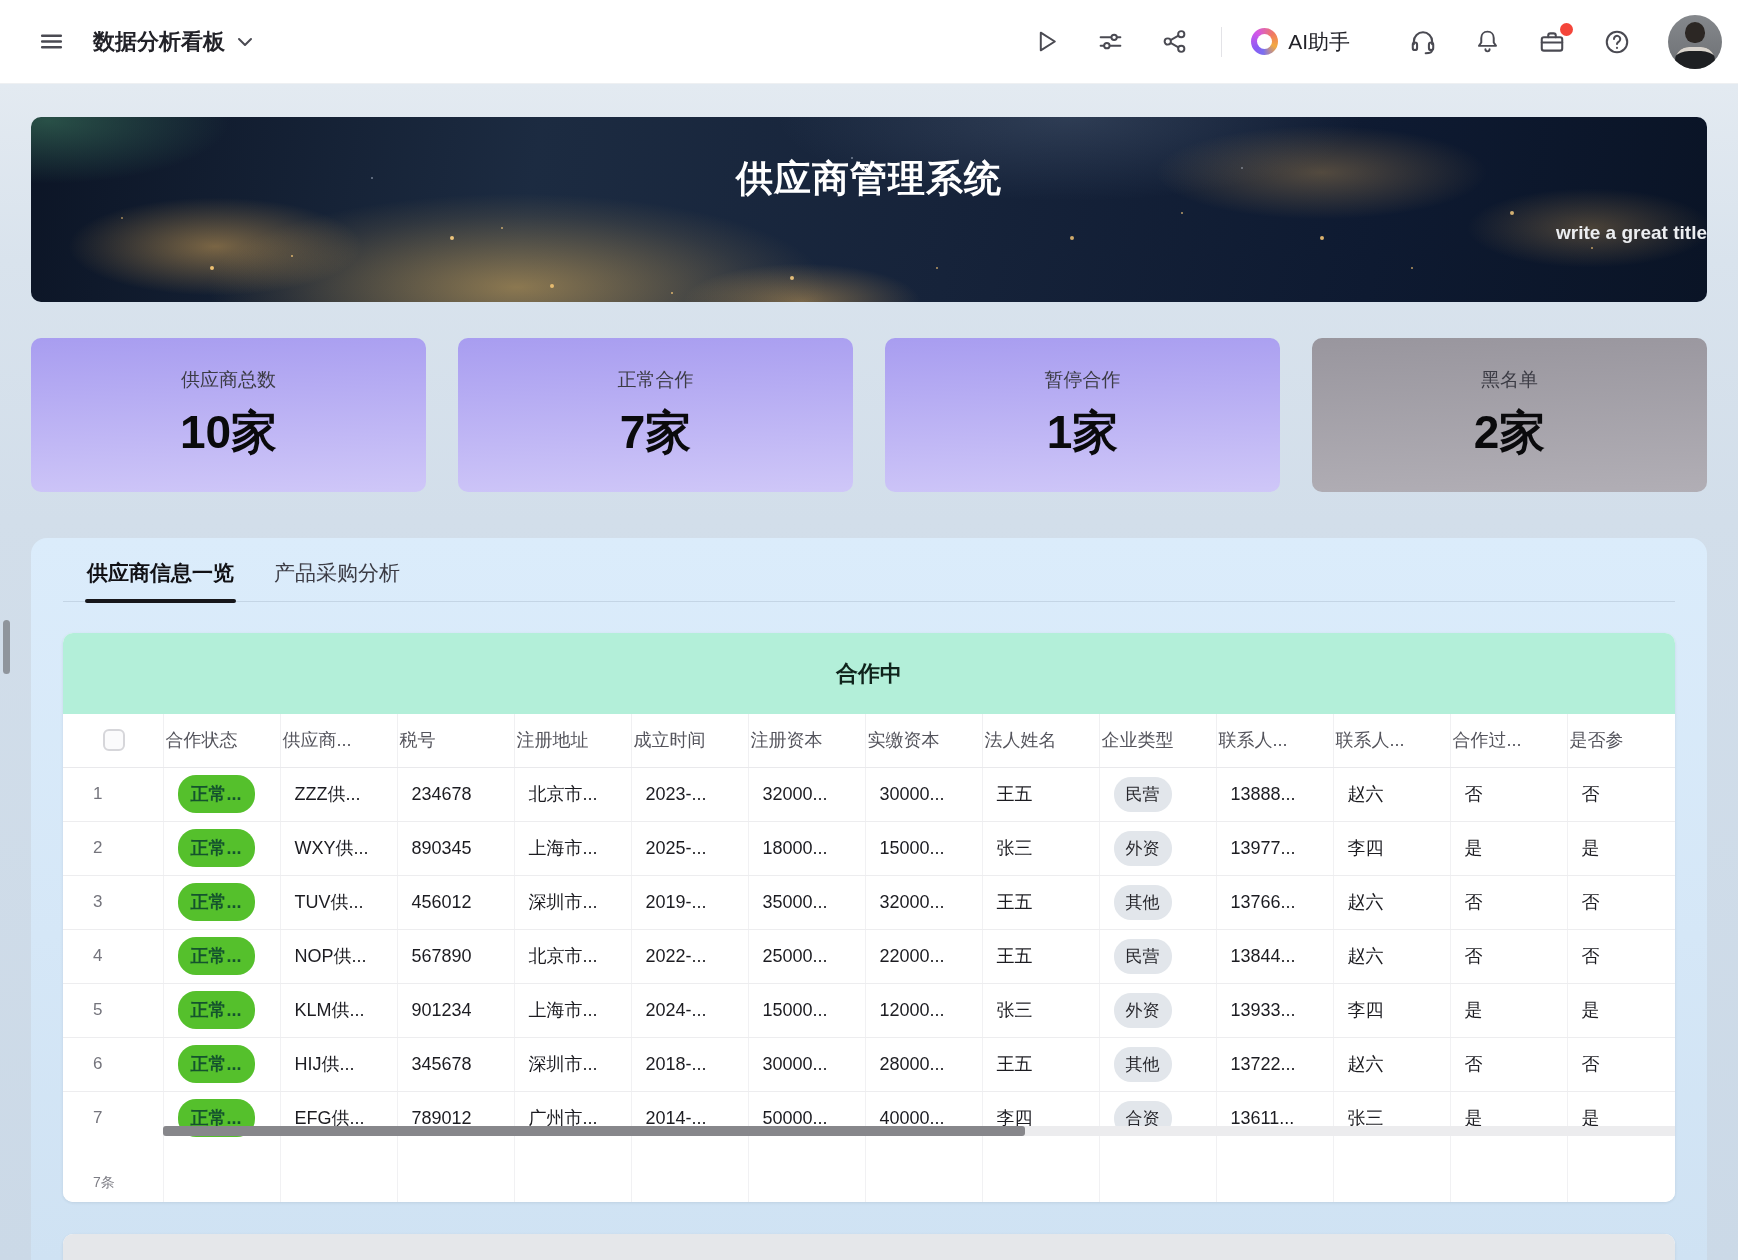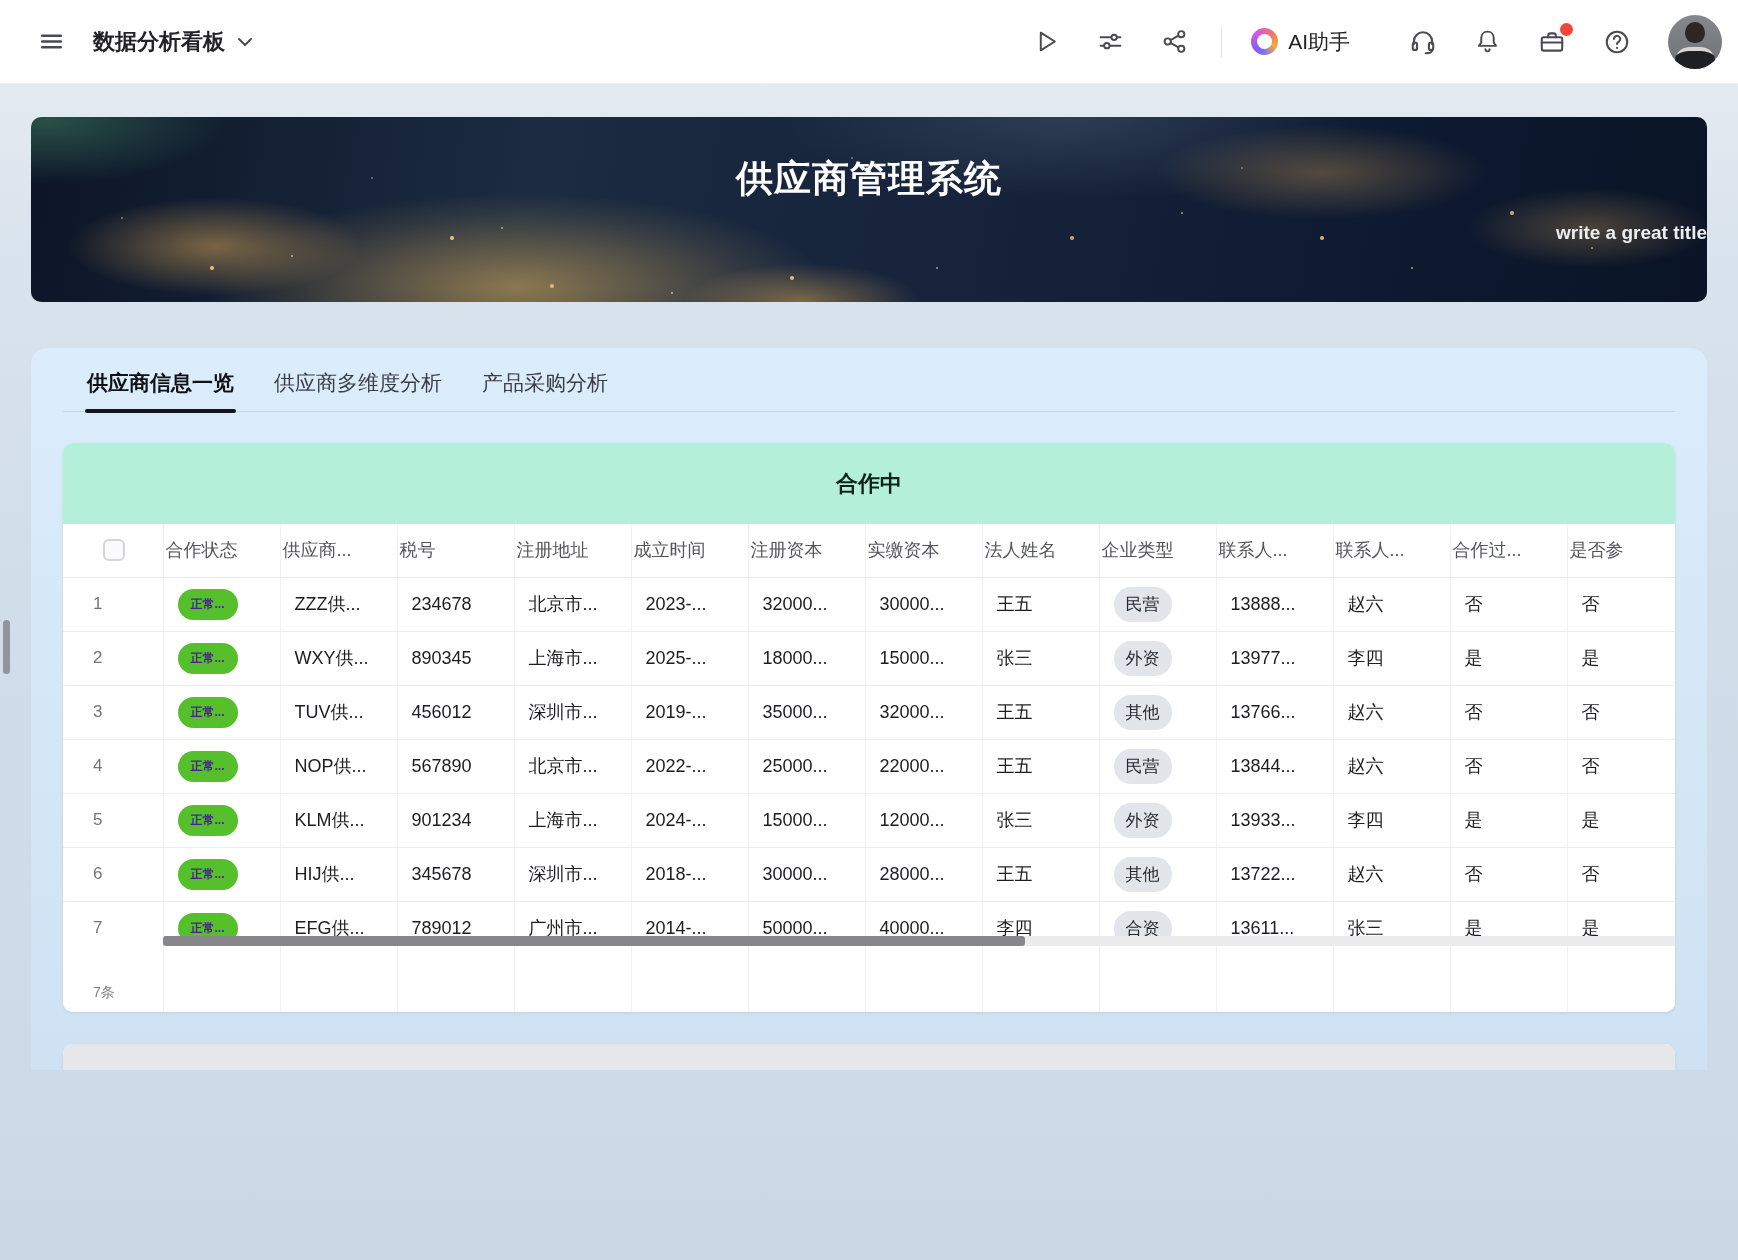--- a/index.html
+++ b/index.html
@@ -119,21 +119,21 @@
   thead th.c0 { padding-left:40px; }
   .checkbox { display:inline-block; width:22px; height:22px; border-radius:6px;
     border:2px solid #d6d6da; background:#fbfbfc; vertical-align:middle; cursor:pointer; }
   tbody td {
     height:54px; font-size:18px; color:#1c1c21; padding:0 4px 0 14px;
     border-bottom:1px solid #ededef; border-right:1px solid #f1f1f3;
     white-space:nowrap; overflow:hidden; background:#fff;
   }
   tbody tr:last-child td { border-bottom:none; }
   td.c-num { color:#74747c; font-size:17px; padding-left:30px; }
-  .badge-green { display:inline-block; background:#55c02c; color:#4c1d95; font-size:12px;
+  .badge-green { display:inline-block; background:#55c02c; color:#14532d; font-size:18px;
     font-weight:bold; padding:7px 13px; border-radius:18px; }
   .badge-gray { display:inline-block; background:#e2e6eb; color:#26262b; font-size:17px;
     padding:6px 12px; border-radius:17px; }
   .hscroll { position:absolute; left:100px; right:0; top:493px; height:10px; background:#ececee; }
   .hscroll-thumb { position:absolute; left:0; top:0; height:10px; width:862px; background:#87878b; border-radius:3px; cursor:pointer; }
   tfoot td { height:75px; border-right:1px solid #f1f1f3; background:#fff;
     font-size:14px; color:#7c7c84; padding-left:30px; vertical-align:middle; }
 
   .section2 { margin-top:32px; width:1612px; border-radius:10px 10px 0 0; overflow:hidden;
     background:#ffffff; height:90px; box-shadow:0 1px 3px rgba(30,50,70,0.10); }
@@ -235,25 +235,42 @@
       <div class="avatar"></div>
     </div>
   </header>
 
   <section class="hero">
     <div class="hero-dots"></div>
     <div class="hero-title">供应商管理系统</div>
     <div class="hero-sub">write a great title</div>
   </section>
 
+  <section class="stats">
+    <div class="stat-card">
+      <div class="stat-label">供应商总数</div>
+      <div class="stat-value">10家</div>
+    </div>
+    <div class="stat-card">
+      <div class="stat-label">正常合作</div>
+      <div class="stat-value">7家</div>
+    </div>
+    <div class="stat-card">
+      <div class="stat-label">暂停合作</div>
+      <div class="stat-value">1家</div>
+    </div>
+    <div class="stat-card gray">
+      <div class="stat-label">黑名单</div>
+      <div class="stat-value">2家</div>
+    </div>
+  </section>
 
   <section class="panel">
     <nav class="tabs">
       <div class="tab active">供应商信息一览</div>
-      <div class="tab">供应商多维度分析</div>
       <div class="tab">产品采购分析</div>
     </nav>
 
     <div class="table-card">
       <div class="group-header">合作中</div>
       <table>
         <colgroup>
           <col class="c0">
             <col class="cn">
             <col class="cn">

